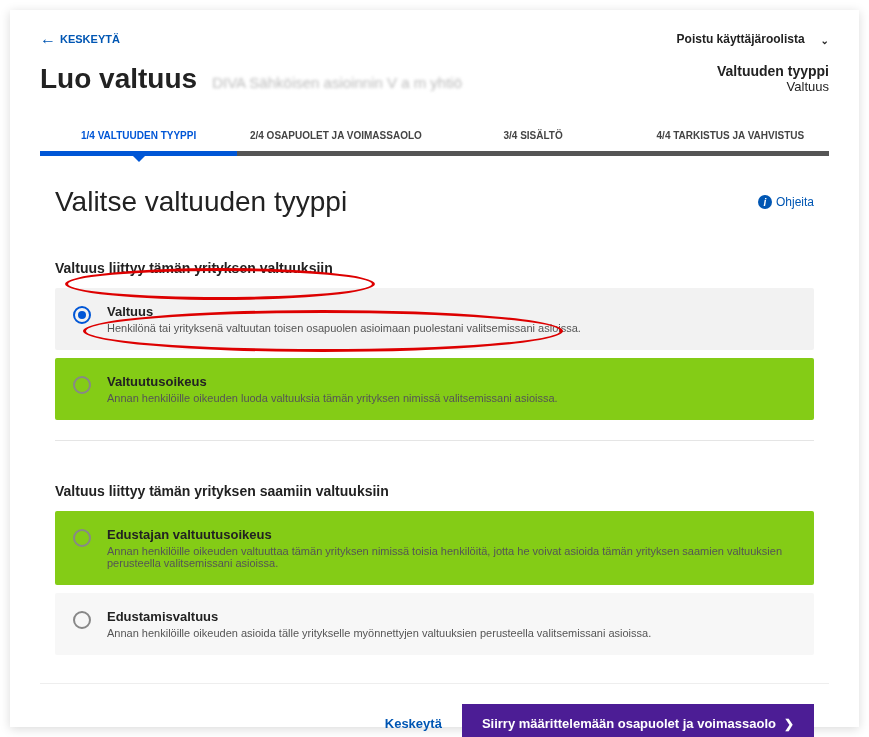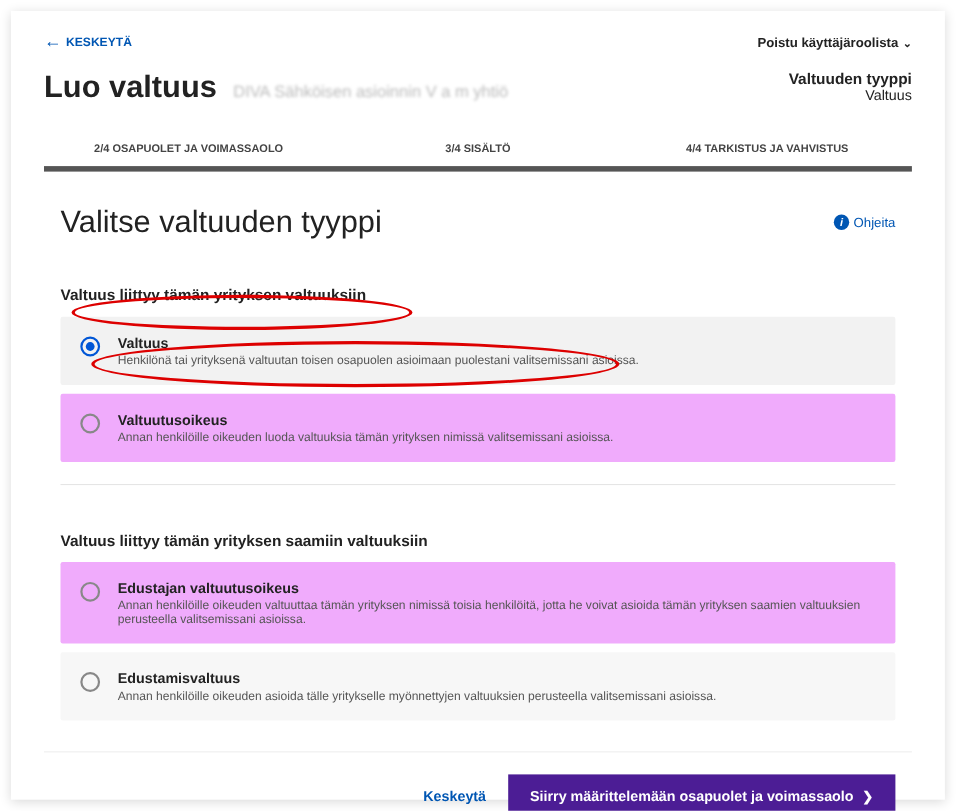--- a/index.html
+++ b/index.html
@@ -42,21 +42,21 @@
     .arrow-left {
       font-size: 16px;
       color: #0056b3;
     }
     .role-exit {
       font-size: 12px;
       font-weight: bold;
       cursor: pointer;
       display: flex;
       align-items: flex-end;
-      gap: 4px;
+      gap: 16px;
     }
     .chevron-down {
       font-size: 10px;
     }
     .header-row {
       display: flex;
       justify-content: space-between;
       align-items: flex-start;
       margin-bottom: 25px;
     }
@@ -186,21 +186,21 @@
       gap: 16px;
       padding: 16px 18px;
       margin-bottom: 8px;
       border-radius: 2px;
       cursor: pointer;
     }
     .radio-option.selected {
       background: #f2f2f2;
     }
     .radio-option.alt {
-      background: #f0abfc;
+      background: #84cc16;
     }
     .radio-option.bg2 {
       background: #f7f7f7;
     }
     .radio-circle {
       width: 18px;
       height: 18px;
       border: 2px solid #0056d6;
       border-radius: 50%;
       flex-shrink: 0;
@@ -286,20 +286,21 @@
       <span>Luo valtuus</span>
       <span class="page-subtitle">DIVA Sähköisen asioinnin V a m   yhtiö</span>
     </div>
     <div class="header-right">
       <div class="header-right-title">Valtuuden tyyppi</div>
       <div class="header-right-sub">Valtuus</div>
     </div>
   </div>
 
   <div class="stepper">
+    <div class="step active">1/4 VALTUUDEN TYYPPI</div>
     <div class="step">2/4 OSAPUOLET JA VOIMASSAOLO</div>
     <div class="step">3/4 SISÄLTÖ</div>
     <div class="step">4/4 TARKISTUS JA VAHVISTUS</div>
   </div>
 
   <div class="content">
     <div class="section-header">
       <h2 class="section-title">Valitse valtuuden tyyppi</h2>
       <div class="help-link">
         <span class="info-icon">i</span>

